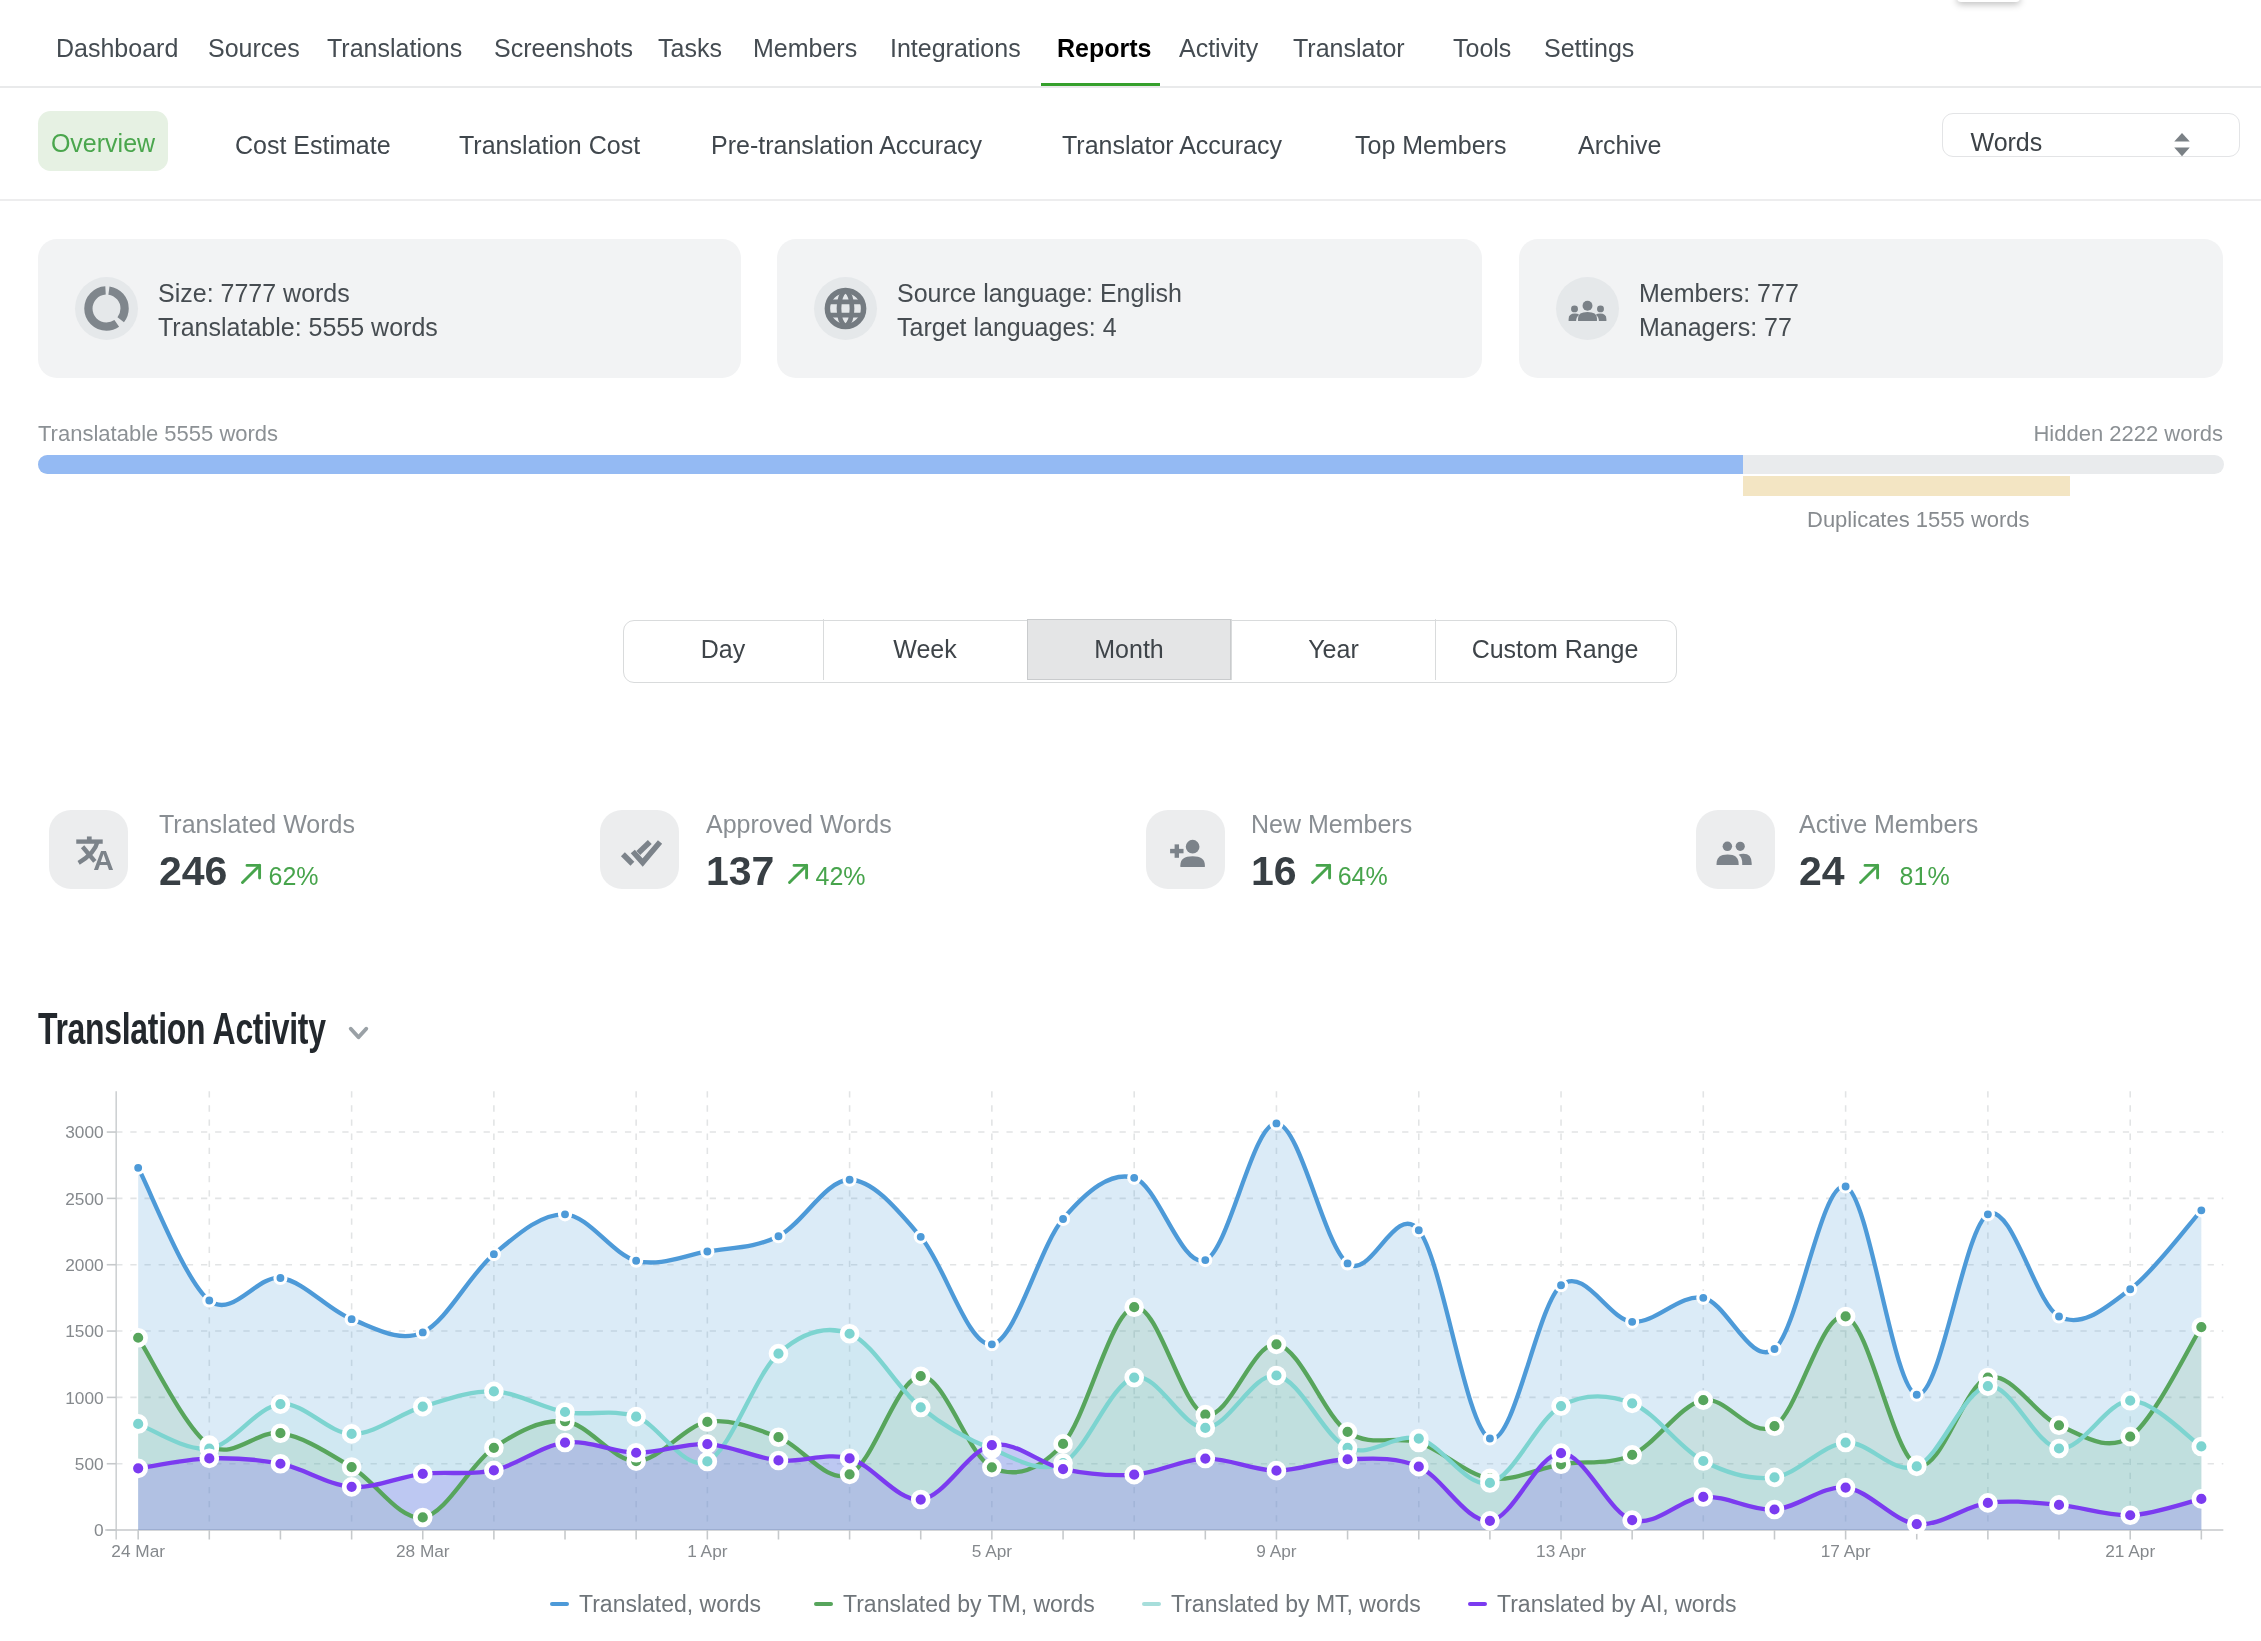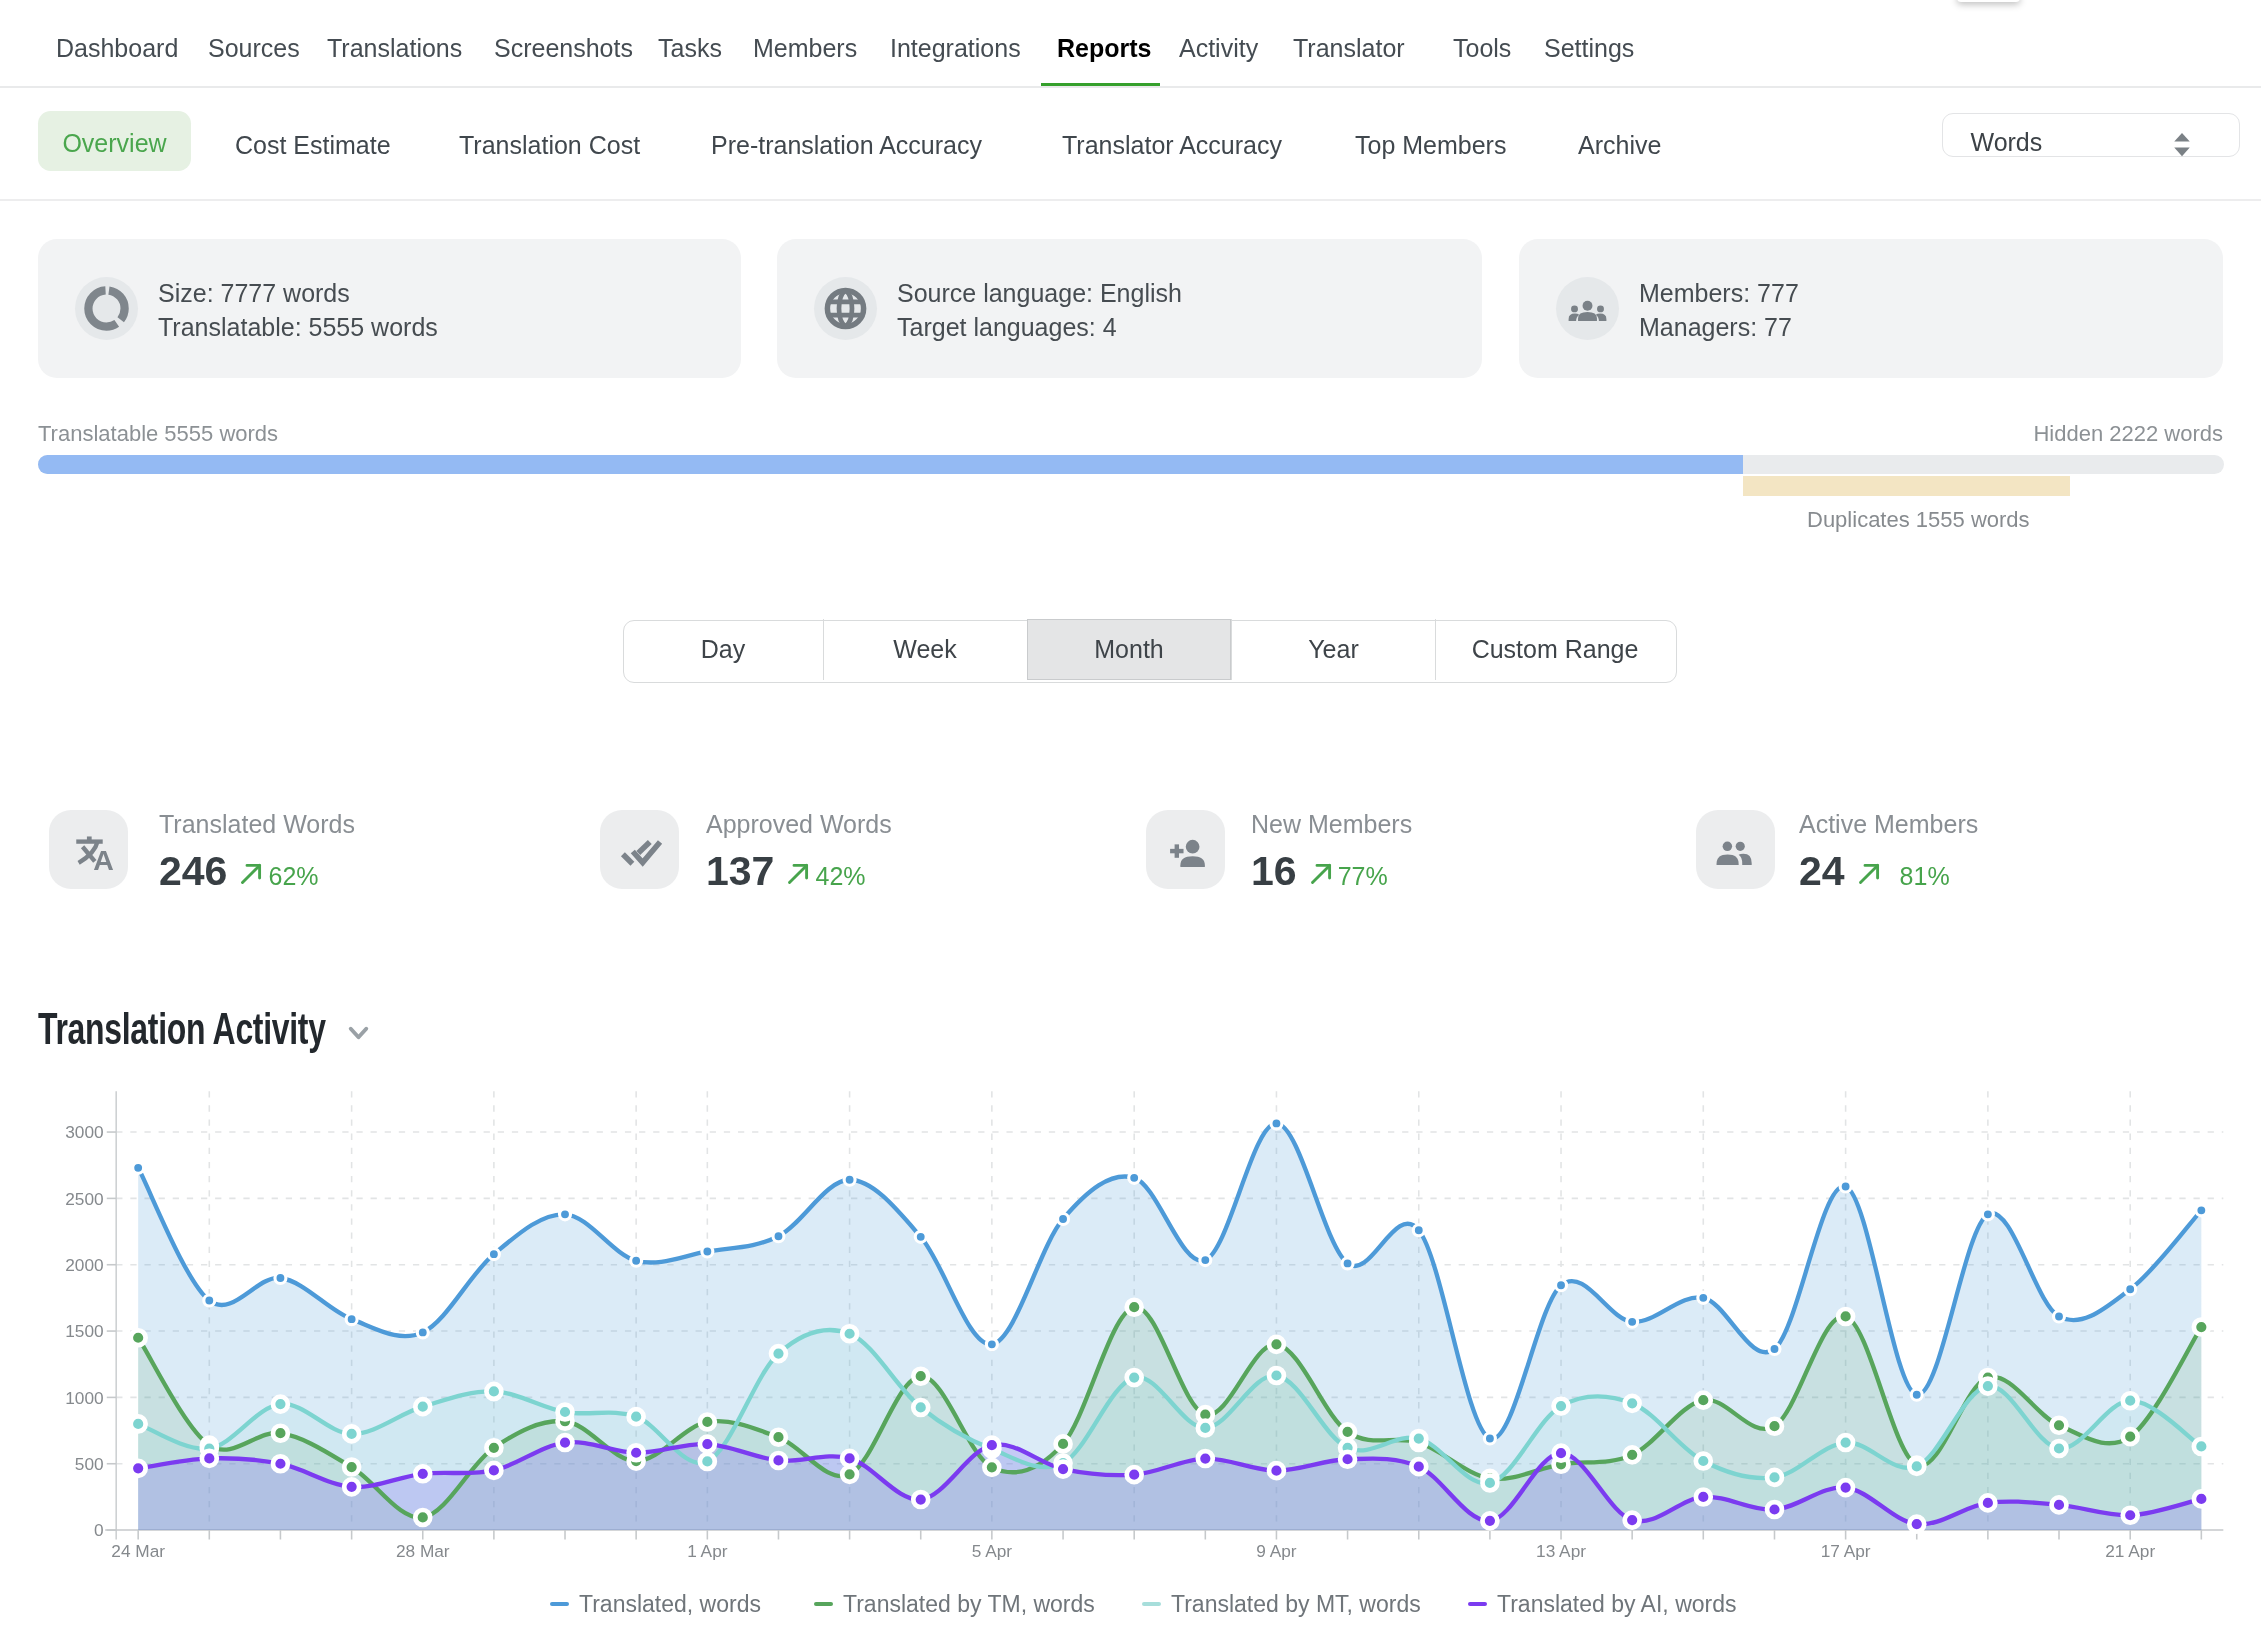--- a/index.html
+++ b/index.html
@@ -17,21 +17,21 @@
     <span style="position:absolute;left:753px;top:34px;font-size:25px;color:#454c52;">Members</span>
     <span style="position:absolute;left:890px;top:34px;font-size:25px;color:#454c52;">Integrations</span>
     <span style="position:absolute;left:1057px;top:34px;font-size:25px;color:#000000;font-weight:bold;">Reports</span>
     <span style="position:absolute;left:1179px;top:34px;font-size:25px;color:#454c52;">Activity</span>
     <span style="position:absolute;left:1293px;top:34px;font-size:25px;color:#454c52;">Translator</span>
     <span style="position:absolute;left:1453px;top:34px;font-size:25px;color:#454c52;">Tools</span>
     <span style="position:absolute;left:1544px;top:34px;font-size:25px;color:#454c52;">Settings</span>
 <div style="position:absolute;left:1041px;top:83px;width:119px;height:3.9px;background:#35a02c"></div>
 <div style="position:absolute;left:0;top:86px;width:2261px;height:1.6px;background:#e9eaeb"></div>
 
-<div style="position:absolute;left:38px;top:111px;width:153px;height:60px;background:#e6f1e3;border-radius:12.6px;
+<div style="position:absolute;left:38px;top:111px;width:130px;height:60px;background:#e6f1e3;border-radius:12.6px;
 display:flex;align-items:center;justify-content:center;font-size:25px;color:#4aa64d;padding-top:5.5px;box-sizing:border-box">Overview</div>
 <span style="position:absolute;left:235px;top:131px;font-size:25px;color:#40474d">Cost Estimate</span>
     <span style="position:absolute;left:459px;top:131px;font-size:25px;color:#40474d">Translation Cost</span>
     <span style="position:absolute;left:711px;top:131px;font-size:25px;color:#40474d">Pre-translation Accuracy</span>
     <span style="position:absolute;left:1062px;top:131px;font-size:25px;color:#40474d">Translator Accuracy</span>
     <span style="position:absolute;left:1355px;top:131px;font-size:25px;color:#40474d">Top Members</span>
     <span style="position:absolute;left:1578px;top:131px;font-size:25px;color:#40474d">Archive</span>
 <div style="position:absolute;left:1942px;top:113px;width:298px;height:44px;border:1.6px solid #e3e4e6;border-radius:11px;box-sizing:border-box;background:#fff">
 <span style="position:absolute;left:27.5px;top:14px;font-size:25px;color:#3c4247">Words</span>
       <svg width="22" height="31" viewBox="0 0 28 40" style="position:absolute;right:46px;top:15px">
@@ -130,21 +130,21 @@
         <rect x="30.5" y="49.2" width="17" height="5.6"></rect>
         <rect x="36.2" y="43.5" width="5.6" height="17"></rect>
       </svg>
     </div>
     <div style="position:absolute;left:1251px;top:810px;font-size:25px;color:#898e93">New Members</div>
     <div style="position:absolute;left:1251px;top:848px;font-size:41px;font-weight:bold;color:#383f44">16<span style="display:inline-flex;align-items:center;margin-left:11px;position:relative;top:2.4px">
         <svg width="27" height="27" viewBox="0 0 30 30" fill="none" stroke="#47a44c" stroke-width="3.2" stroke-linecap="round" stroke-linejoin="round">
           <path d="M5 25 L24 6"></path>
           <path d="M10 6 H24 V20"></path>
         </svg>
-      </span><span style="font-size:25px;font-weight:normal;color:#47a44c;margin-left:3.1px">77%</span></div>
+      </span><span style="font-size:25px;font-weight:normal;color:#47a44c;margin-left:3.1px">64%</span></div>
     <div style="position:absolute;left:1696px;top:810px;width:79px;height:79px;border-radius:22px;background:#ecedee;display:flex;align-items:center;justify-content:center">
       <svg width="79" height="79" viewBox="0 0 100 100" fill="#7c838a">
         <circle cx="39.7" cy="46" r="6"></circle>
         <path d="M26 69.5 v-1.3 q0 -12 14 -12 q14 0 14 12 v1.3 z"></path>
         <circle cx="56" cy="46" r="5.8"></circle>
         <path d="M58.5 69.5 v-1.8 q0 -8 -4.5 -11 q2 -1.4 6 -1.4 q10.5 0 10.5 12 v2.2 z"></path>
       </svg>
     </div>
     <div style="position:absolute;left:1799px;top:810px;font-size:25px;color:#898e93">Active Members</div>
     <div style="position:absolute;left:1799px;top:848px;font-size:41px;font-weight:bold;color:#383f44">24<span style="display:inline-flex;align-items:center;margin-left:11px;position:relative;top:2.4px">

